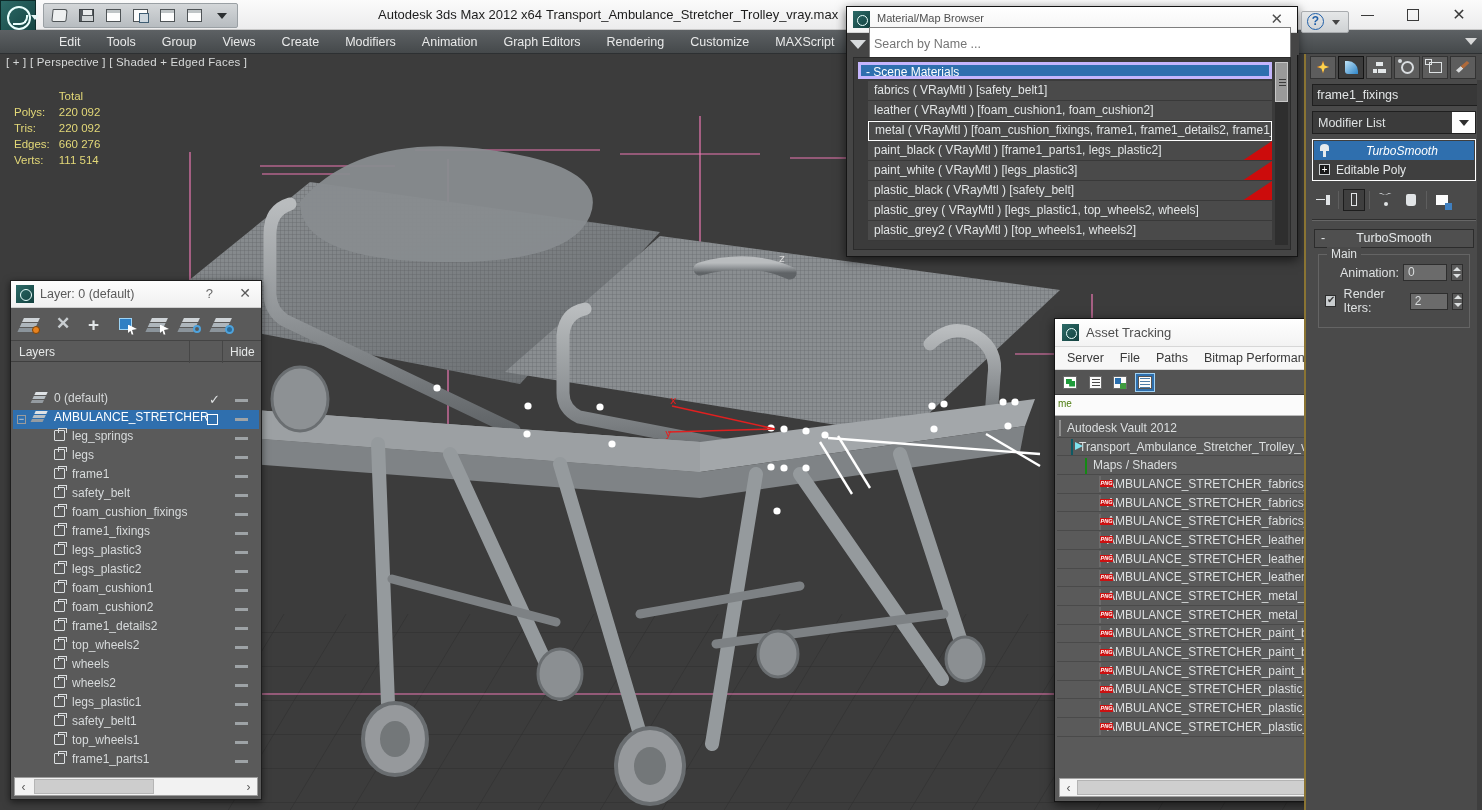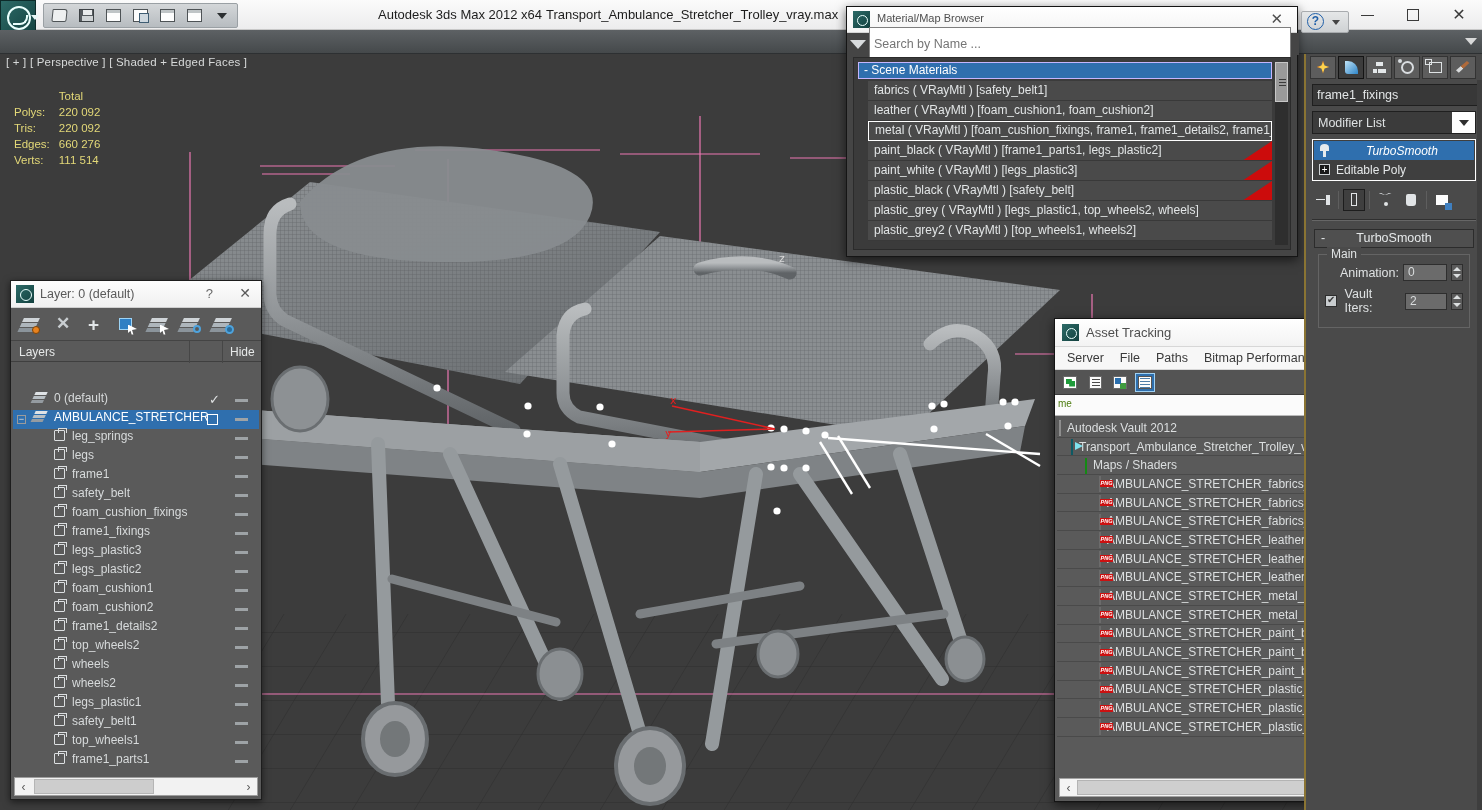--- a/index.html
+++ b/index.html
@@ -177,21 +177,21 @@
     background:#454545; display:flex; align-items:center; }
   #mat-search .fc { width:22px; display:flex; justify-content:center; }
   #mat-search .fc i { width:0;height:0; border-left:8px solid transparent;
     border-right:8px solid transparent; border-top:9px solid #d9dcde; display:block;}
   #mat-search input { flex:1; height:19px; background:#fff; border:1px solid #7e7e7e;
     color:#6a6a6a; font-size:12.5px; padding:16px 4px; margin-right:8px;
     font-family:"Liberation Sans",sans-serif; }
   #mat-body { position:absolute; left:6px; top:50px; right:6px; bottom:6px;
     background:#3b3b3b; border:1px solid #2b2b2b; overflow:hidden; }
   #mat-scene-hdr { height:17px; margin:4px 18px 2px 4px; background:#2f6fae;
-    border:1px solid #c4b5fd; color:#ffffff; font-size:12px; padding-left:5px;
+    border:3px solid #c4b5fd; color:#ffffff; font-size:12px; padding-left:5px;
     line-height:15px; }
   .mrow { height:20px; margin:0 18px 0 14px; background:#4a4a4a;
     border-bottom:1px solid #393939; color:#e2e5e6; font-size:12px;
     line-height:19px; padding-left:6px; white-space:nowrap; overflow:hidden;
     position:relative; }
   .mrow.sel { border:1px solid #ffffff; background:#4a4a4a; line-height:17px; }
   .mrow .redtri { position:absolute; right:0; top:0; width:30px; height:20px;
     background:#cc0c0c; clip-path:polygon(100% 0,100% 100%,0 100%); }
   #mat-vscroll { position:absolute; right:2px; top:4px; width:13px; bottom:4px;
     background:#2e2e2e; }
@@ -414,20 +414,34 @@
     </div>
   <div class="winbtn" id="win-max">
       <span class="wb-max"></span>
     </div>
   <div class="winbtn" id="win-close">
       <span class="wb-close">✕</span>
     </div>
 </div>
 
 <div id="menubar">
+  <div id="menu-items">
+      <div class="menu-item">Edit</div>
+      <div class="menu-item">Tools</div>
+      <div class="menu-item">Group</div>
+      <div class="menu-item">Views</div>
+      <div class="menu-item">Create</div>
+      <div class="menu-item">Modifiers</div>
+      <div class="menu-item">Animation</div>
+      <div class="menu-item">Graph Editors</div>
+      <div class="menu-item">Rendering</div>
+      <div class="menu-item">Customize</div>
+      <div class="menu-item">MAXScript</div>
+      <div class="menu-item">Help</div>
+    </div>
   <div id="menu-caret"></div>
 </div>
 
 <div id="viewport">
   <svg id="model" viewBox="0 0 1304 756">
     <defs>
       <linearGradient id="gmet" x1="0" y1="0" x2="0" y2="1">
         <stop offset="0" stop-color="#b9bcbe"></stop>
           <stop offset=".5" stop-color="#909497"></stop>
         <stop offset="1" stop-color="#5f6366"></stop>
@@ -1072,21 +1086,21 @@
       <div class="spinrow">
         <span class="lab">Animation:</span>
         <span class="fld">0</span>
         <span class="spin">
             <i class="up"></i>
             <i class="dn"></i>
           </span>
       </div>
       <div class="spinrow">
         <span class="ckbox"></span>
-        <span class="lab">Vault Iters:</span>
+        <span class="lab">Render Iters:</span>
         <span class="fld">2</span>
         <span class="spin">
             <i class="up"></i>
             <i class="dn"></i>
           </span>
       </div>
     </div>
   </div>
   <div id="cp-scroll"></div>
 </div>

